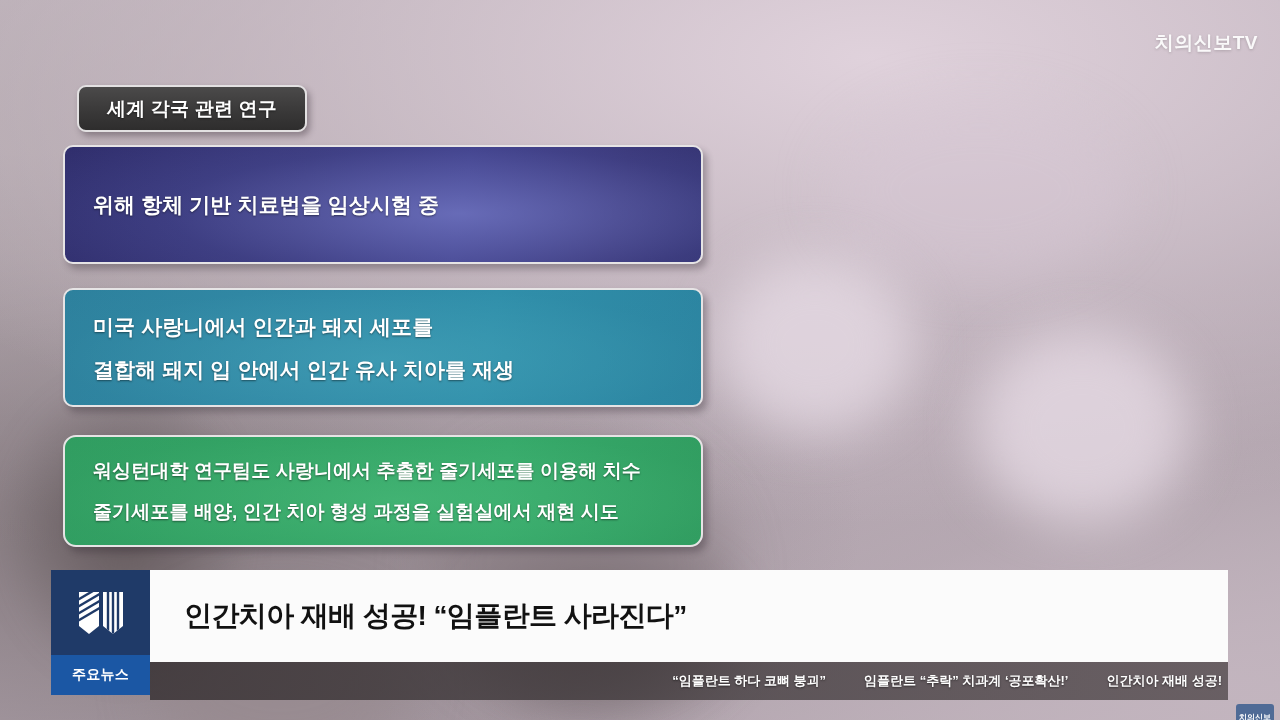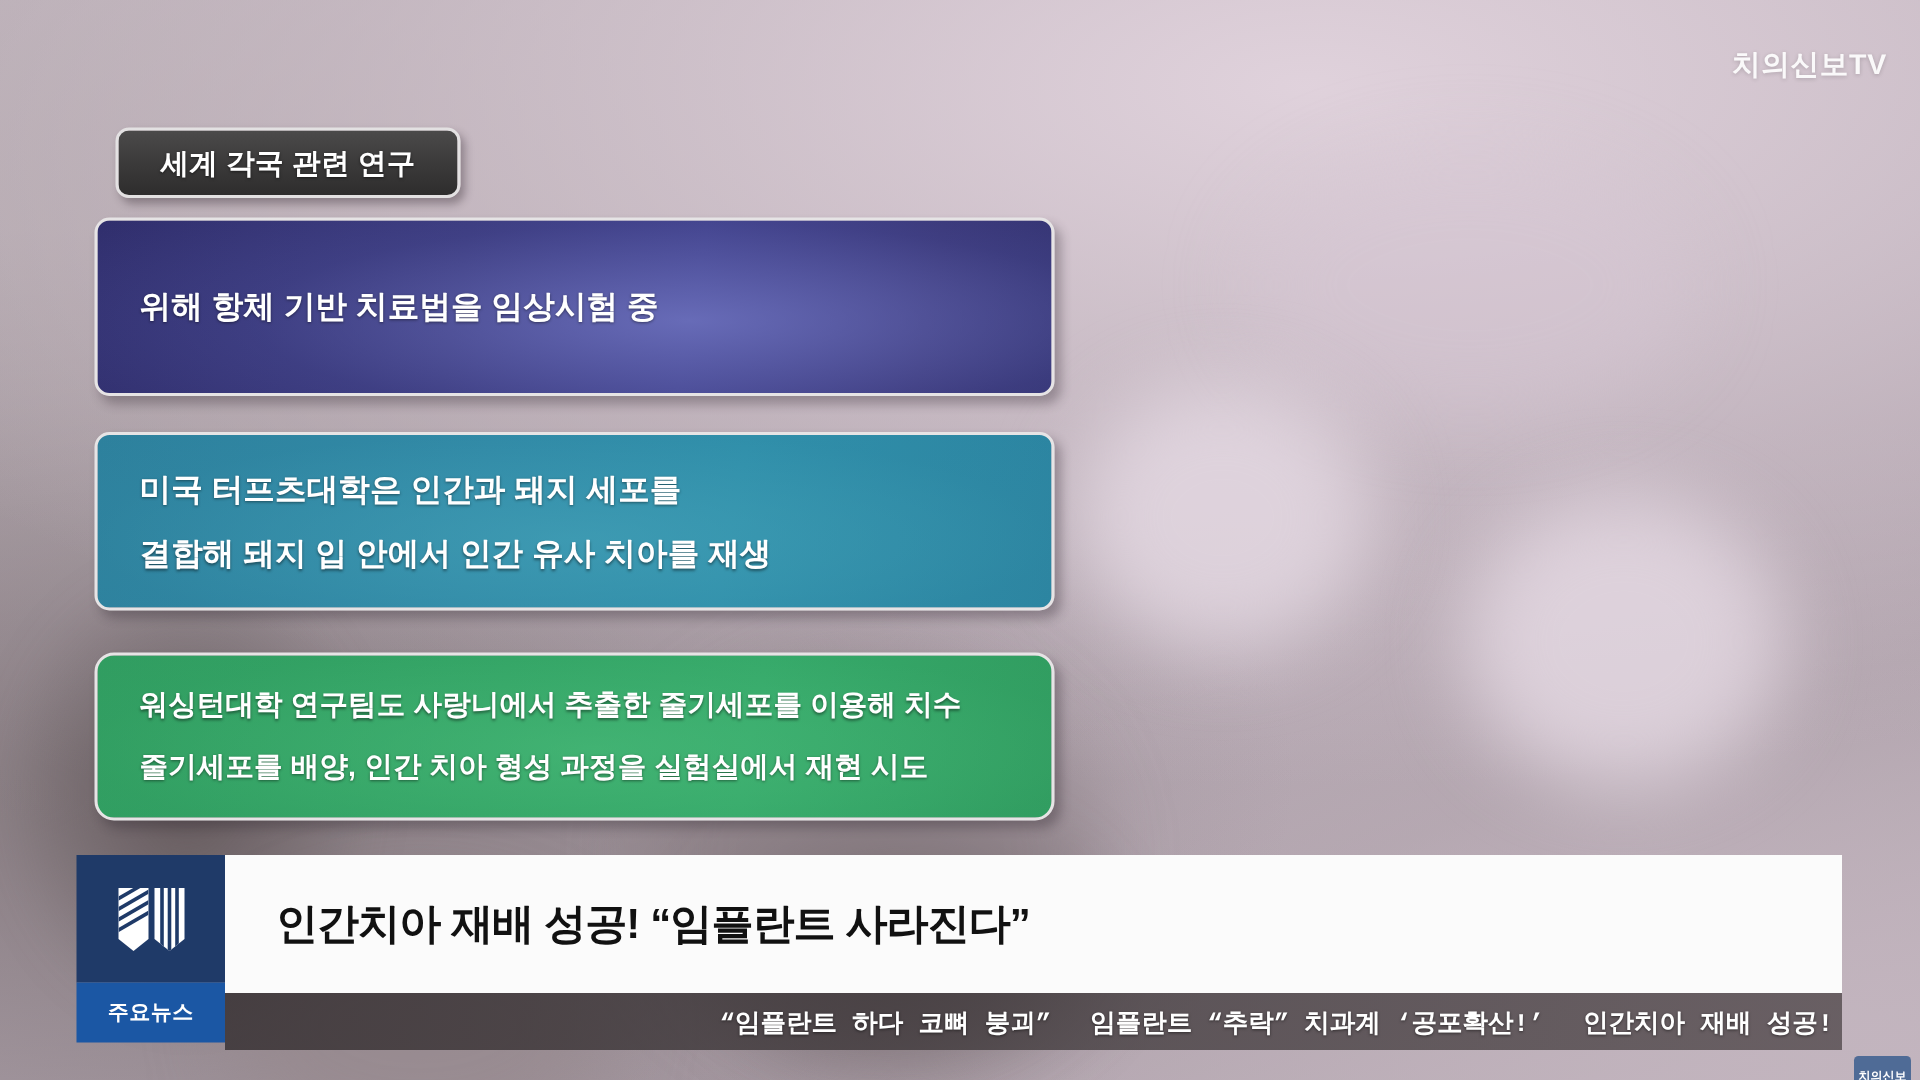--- a/index.html
+++ b/index.html
@@ -147,25 +147,24 @@
   }
 
   .ticker-bar {
     position: absolute; left: 150px; top: 662px;
     width: 1078px; height: 38px;
     background: linear-gradient(90deg, rgba(48,42,44,0.78) 0%, rgba(58,52,54,0.74) 45%, rgba(70,62,64,0.72) 100%);
     display: flex; align-items: center; justify-content: flex-end;
     overflow: hidden;
   }
   .ticker-bar .tick {
-    color: #ffffff; font-size: 17px; font-weight: 700;
+    color: #ffffff; font-size: 13px; font-weight: 700;
     white-space: nowrap;
-    margin-left: 26px;
+    margin-left: 38px;
     text-shadow: 0 1px 2px rgba(0,0,0,0.5);
-    font-family: Liberation Mono, monospace;
   }
   .ticker-bar .tick:last-child { margin-right: 6px; }
 
   .corner-logo {
     position: absolute; left: 1236px; top: 672px;
     width: 38px; height: 36px;
     background: #4f6b96;
     border-radius: 3px;
     display: flex; flex-direction: column;
     align-items: center; justify-content: center;
@@ -193,21 +192,21 @@
 
   <div class="section-tab">
     <span>세계 각국 관련 연구</span>
   </div>
 
   <div class="card card-blue">
     <div class="line">위해 항체 기반 치료법을 임상시험 중</div>
   </div>
 
   <div class="card card-teal">
-    <div class="line">미국 터프츠대학은 인간과 돼지 세포를</div>
+    <div class="line">미국 사랑니에서 인간과 돼지 세포를</div>
     <div class="line">결합해 돼지 입 안에서 인간 유사 치아를 재생</div>
   </div>
 
   <div class="card card-green">
     <div class="line">워싱턴대학 연구팀도 사랑니에서 추출한 줄기세포를 이용해 치수</div>
     <div class="line">줄기세포를 배양, 인간 치아 형성 과정을 실험실에서 재현 시도</div>
   </div>
 
   <div class="logo-block">
     <span>

